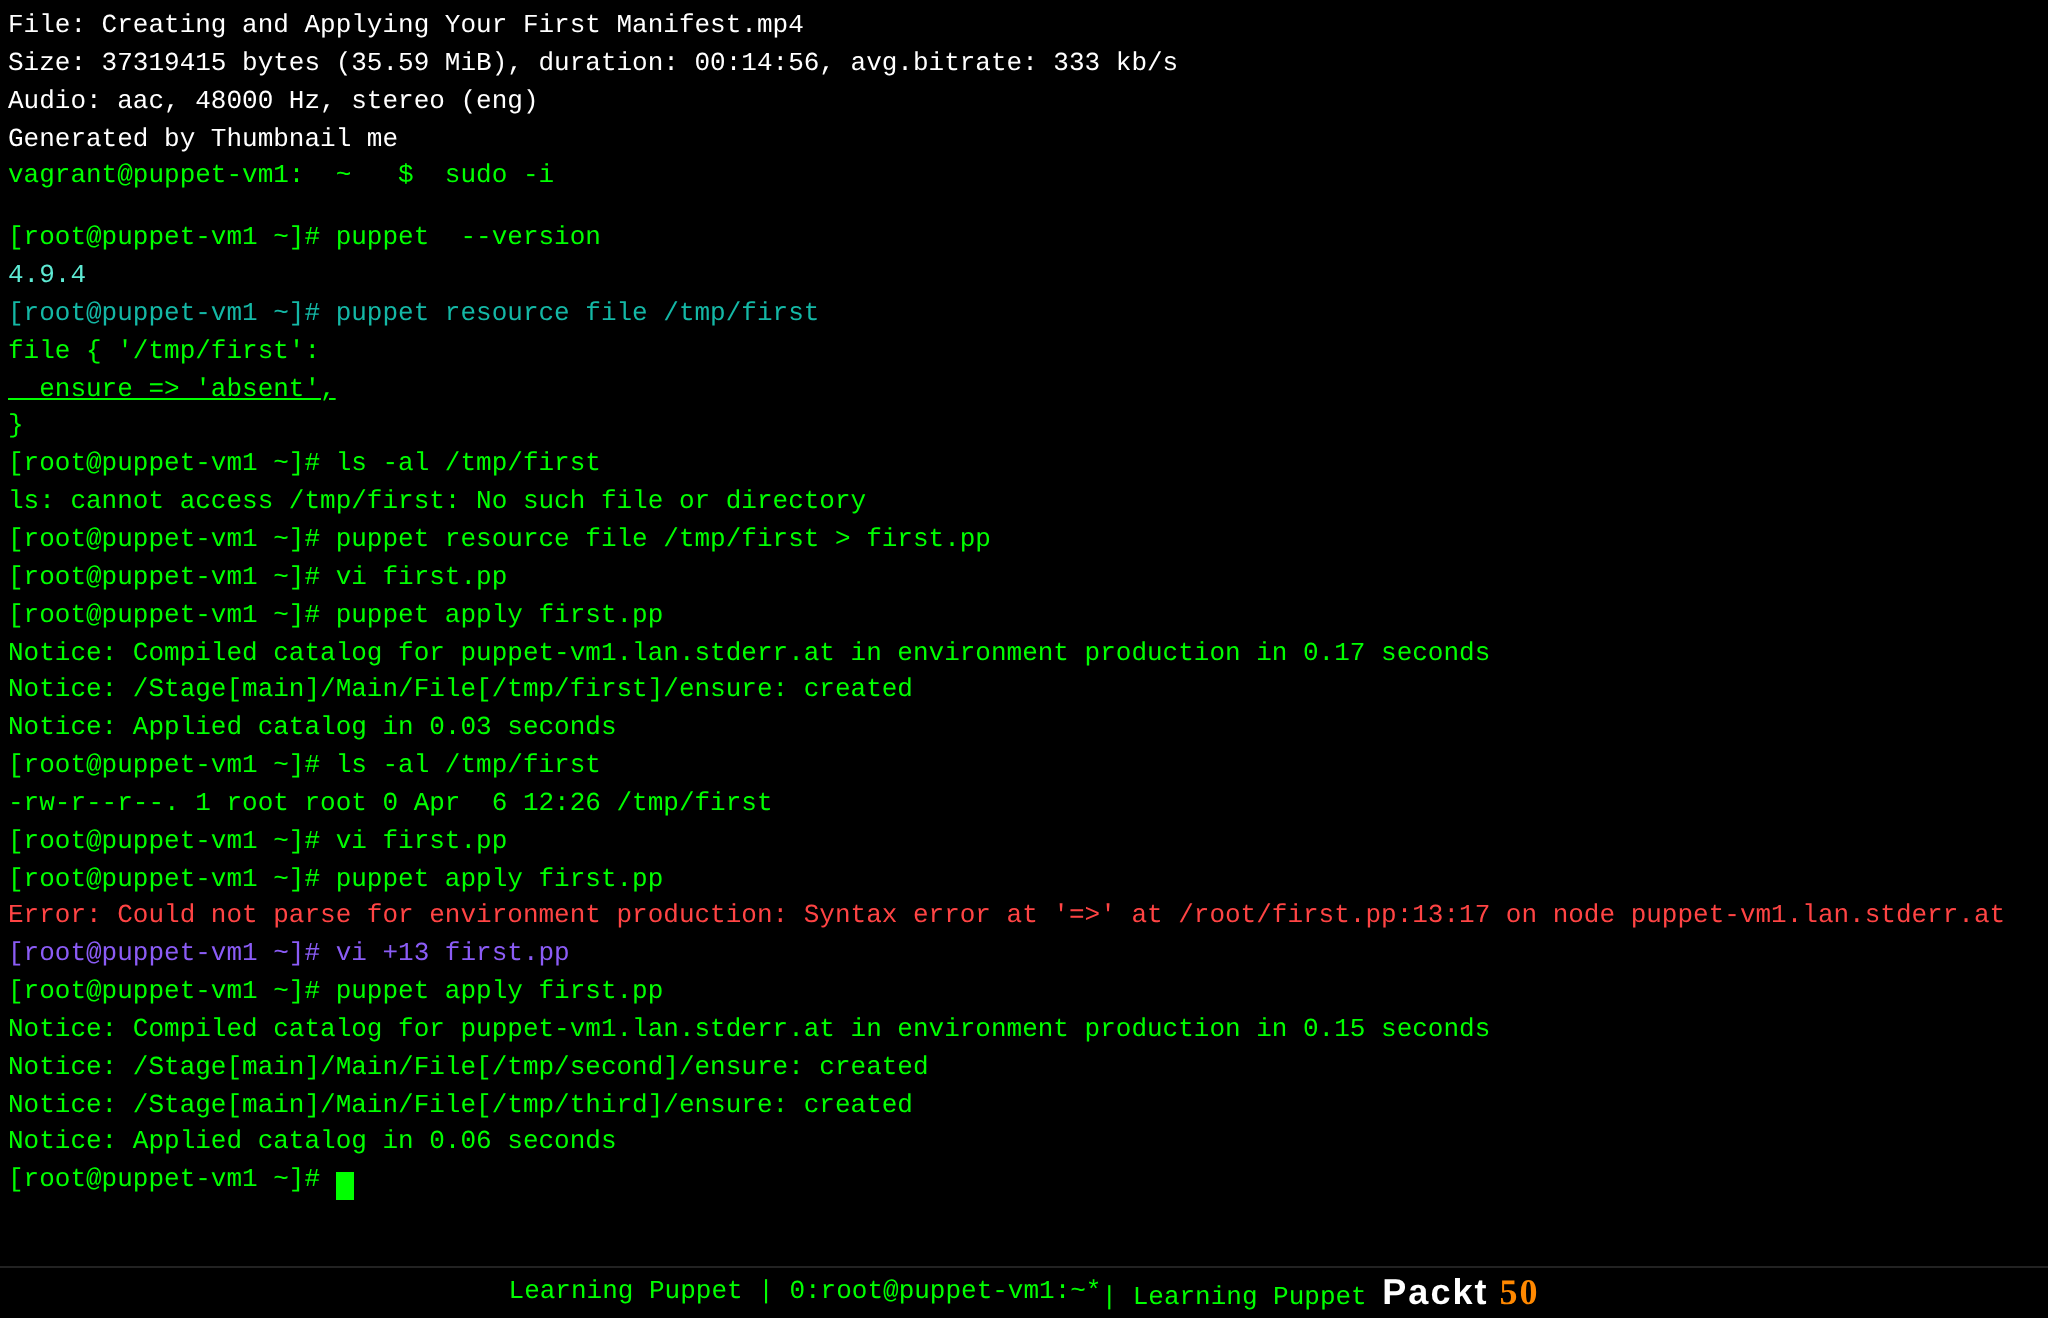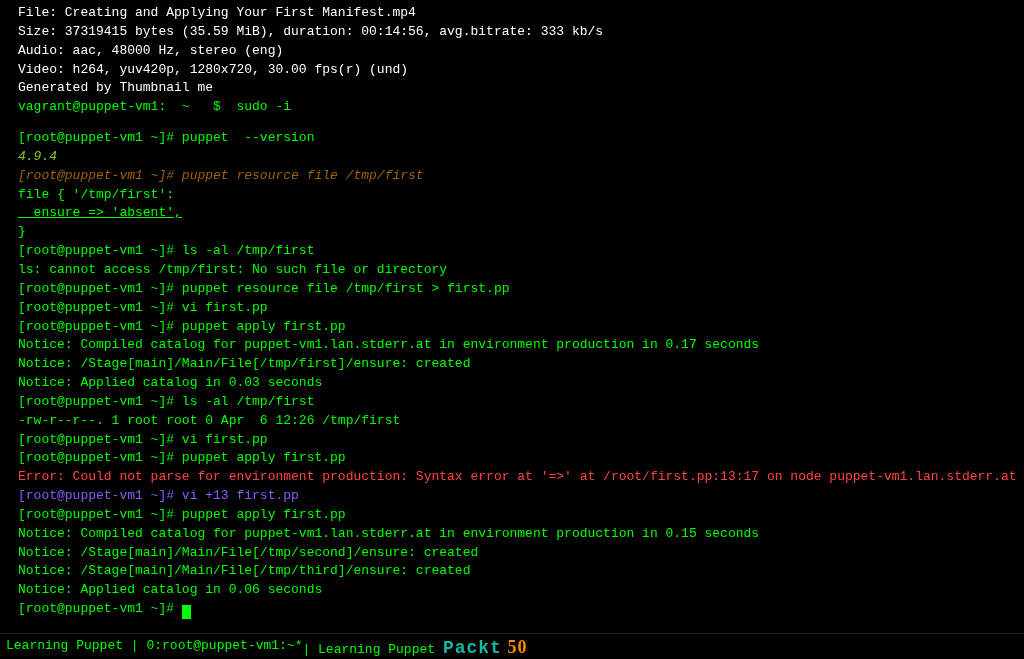--- a/index.html
+++ b/index.html
@@ -10,37 +10,37 @@
       font-size: 13px;
       line-height: 1.45;
       width: 1024px;
       height: 659px;
       overflow: hidden;
       display: flex;
       flex-direction: column;
     }
     #terminal-area {
       flex: 1;
-      padding: 4px 18px;
+      padding: 4px 4px;
       overflow: hidden;
     }
     .line {
       white-space: pre;
       display: block;
     }
     .white { color: #ffffff; }
 
     #status-bar {
       background: #000;
       color: #00ff00;
       font-family: 'Courier New', Courier, monospace;
       font-size: 13px;
       padding: 3px 6px;
       display: flex;
-      justify-content: flex-start;
+      justify-content: center;
       align-items: center;
       border-top: 1px solid #222;
       height: 26px;
     }
     #packt-logo {
       color: #ff8800;
       font-size: 20px;
       font-weight: bold;
       font-family: Arial, sans-serif;
       letter-spacing: 1px;
@@ -54,28 +54,27 @@
     }
   </style>
 </head>
 <body>
 
 <div id="terminal-area">
 
   <span class="line white">File: Creating and Applying Your First Manifest.mp4</span>
   <span class="line white">Size: 37319415 bytes (35.59 MiB), duration: 00:14:56, avg.bitrate: 333 kb/s</span>
   <span class="line white">Audio: aac, 48000 Hz, stereo (eng)</span>
-  <span class="line white">Video: h264, yuv420p, 1280x720, 30.00 fps(r) (und)</span>
   <span class="line white">Generated by Thumbnail me</span>
 
   <div id="terminal-lines">
       <span class="line" style="color: rgb(0, 255, 0);">vagrant@puppet-vm1:  ~   $  sudo -i</span>
       <span class="line" style="color: rgb(0, 255, 0); margin-top: 12px;">[root@puppet-vm1 ~]# puppet  --version</span>
-      <span class="line" style="color: #84cc16; font-style: italic;">4.9.4</span>
-      <span class="line" style="color: #a16207; font-style: italic;">[root@puppet-vm1 ~]# puppet resource file /tmp/first</span>
+      <span class="line" style="color: #5eead4;">4.9.4</span>
+      <span class="line" style="color: #14b8a6;">[root@puppet-vm1 ~]# puppet resource file /tmp/first</span>
       <span class="line" style="color: rgb(0, 255, 0);">file { '/tmp/first':</span>
       <span class="line" style="color: rgb(0, 255, 0); text-decoration: underline;">  ensure =&gt; 'absent',</span>
       <span class="line" style="color: rgb(0, 255, 0);">}</span>
       <span class="line" style="color: rgb(0, 255, 0);">[root@puppet-vm1 ~]# ls -al /tmp/first</span>
       <span class="line" style="color: rgb(0, 255, 0);">ls: cannot access /tmp/first: No such file or directory</span>
       <span class="line" style="color: rgb(0, 255, 0);">[root@puppet-vm1 ~]# puppet resource file /tmp/first &gt; first.pp</span>
       <span class="line" style="color: rgb(0, 255, 0);">[root@puppet-vm1 ~]# vi first.pp</span>
       <span class="line" style="color: rgb(0, 255, 0);">[root@puppet-vm1 ~]# puppet apply first.pp</span>
       <span class="line" style="color: rgb(0, 255, 0);">Notice: Compiled catalog for puppet-vm1.lan.stderr.at in environment production in 0.17 seconds</span>
       <span class="line" style="color: rgb(0, 255, 0);">Notice: /Stage[main]/Main/File[/tmp/first]/ensure: created</span>
@@ -91,15 +90,15 @@
       <span class="line" style="color: rgb(0, 255, 0);">Notice: /Stage[main]/Main/File[/tmp/second]/ensure: created</span>
       <span class="line" style="color: rgb(0, 255, 0);">Notice: /Stage[main]/Main/File[/tmp/third]/ensure: created</span>
       <span class="line" style="color: rgb(0, 255, 0);">Notice: Applied catalog in 0.06 seconds</span>
       <span class="line" style="color: rgb(0, 255, 0);">[root@puppet-vm1 ~]# <span class="cursor"></span></span>
     </div>
 </div>
 
 <div id="status-bar">
   <span>Learning Puppet | 0:root@puppet-vm1:~*</span>
   <span>
-    <span style="color:#00ff00;">| Learning Puppet</span>&nbsp;<span id="packt-logo"><span style="color:#14b8a6;font-family:Liberation Mono, monospace;font-size:18px;font-weight:bold;">Packt</span><span style="color:#ff8800;font-family:Liberation Serif, serif;font-size:18px;"> 50</span></span>
+    <span style="color:#00ff00;">| Learning Puppet</span>&nbsp;<span id="packt-logo"><span style="color:#ffffff;font-family:Liberation Sans, sans-serif;font-size:18px;font-weight:bold;">Packt</span><span style="color:#ff8800;font-family:Liberation Serif, serif;font-size:18px;"> 50</span></span>
   </span>
 </div>
 
 </body></html>

